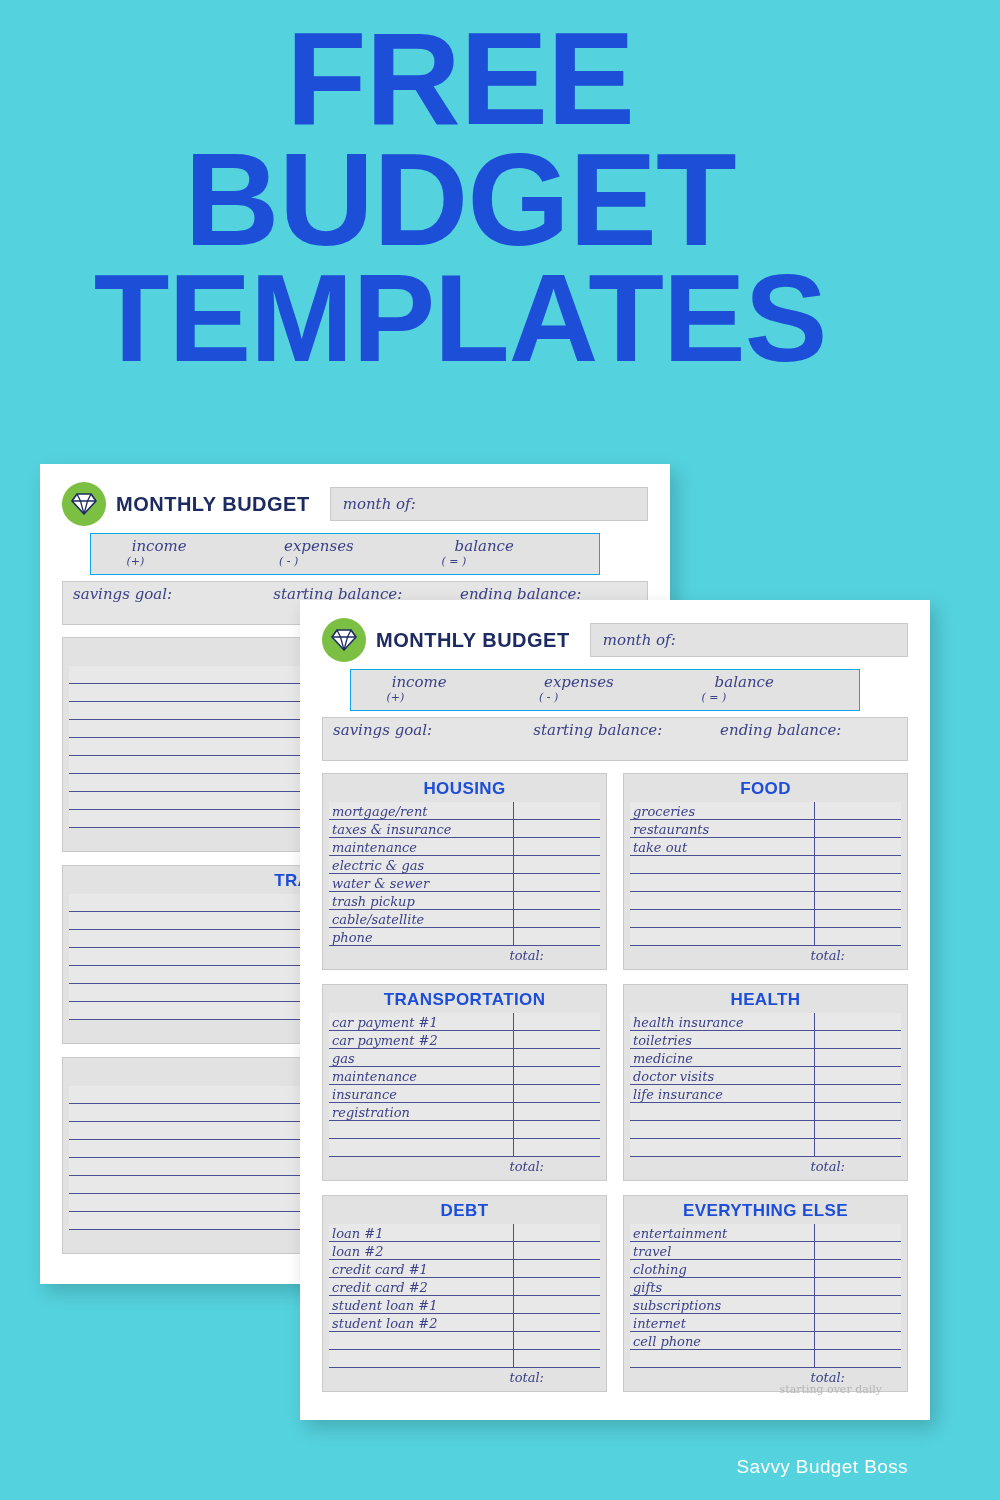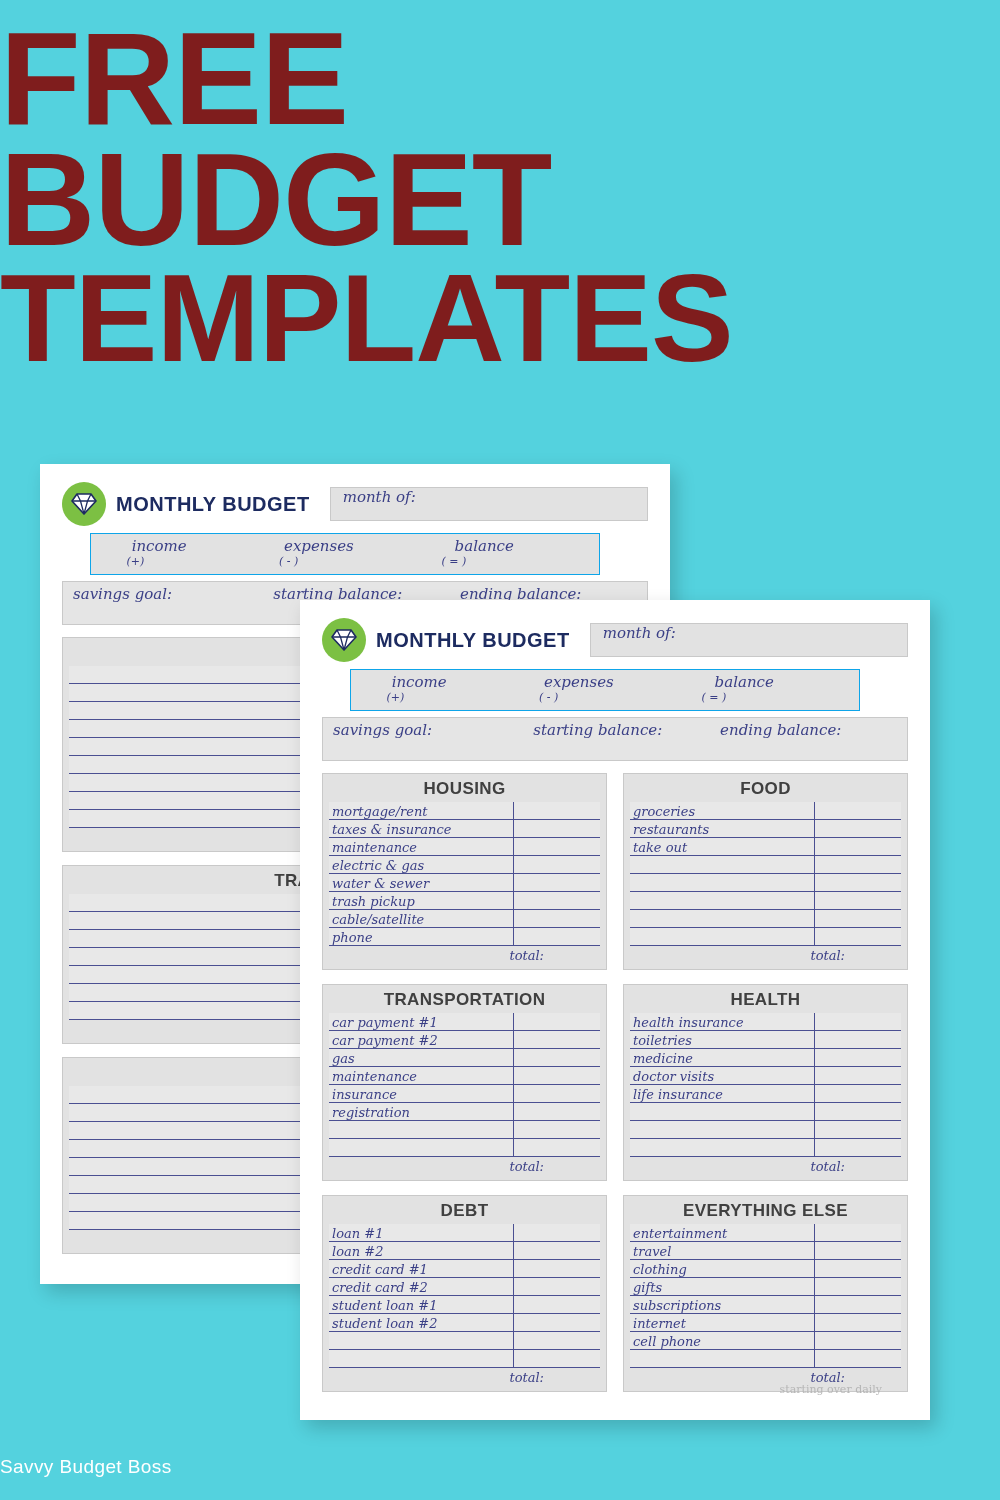--- a/index.html
+++ b/index.html
@@ -14,22 +14,22 @@
     overflow: hidden;
     position: relative;
   }
 
   
   .hero {
     position: absolute;
     top: 18px;
     left: 0;
     width: 920px;
-    text-align: left;
-    color: #7f1d1d;
+    text-align: center;
+    color: #1d4ed8;
     font-weight: bold;
     line-height: 0.92;
     letter-spacing: -1px;
   }
   .hero .line {
     display: block;
     font-size: 132px;
   }
   .hero .line.l3 { font-size: 124px; }
 
@@ -85,21 +85,21 @@
     letter-spacing: 0.5px;
     white-space: nowrap;
   }
   .month-box {
     flex: 1;
     margin-left: 10px;
     height: 34px;
     background: #e2e2e2;
     border: 1px solid #c9c9c9;
     display: flex;
-    align-items: flex-start;
+    align-items: center;
     padding-left: 12px;
     box-sizing: border-box;
   }
   .script {
     font-family: "DejaVu Serif", serif;
     font-style: italic;
     color: #3a3f86;
   }
   .month-box .script { font-size: 15px; }
 
@@ -160,21 +160,21 @@
   .card {
     background: #e2e2e2;
     border: 1px solid #c9c9c9;
     padding: 5px 6px 6px 6px;
     box-sizing: border-box;
   }
   .card-title {
     text-align: center;
     font-size: 17px;
     font-weight: bold;
-    color: #404040;
+    color: #1d4ed8;
     letter-spacing: 0.4px;
     margin-bottom: 3px;
     white-space: nowrap;
   }
   .lines {
     position: relative;
     background: #e8e8e8;
   }
   .line-row {
     height: 17px;
@@ -216,21 +216,21 @@
     color: #b6b6b6;
     font-family: "DejaVu Serif", serif;
     margin-top: 13px;
   }
 
   .footer-credit {
     position: absolute;
     left: 0;
     bottom: 22px;
     width: 908px;
-    text-align: left;
+    text-align: right;
     color: #ffffff;
     font-size: 19px;
     letter-spacing: 0.4px;
   }
 </style>
 </head>
 <body>
 
 <div class="hero">
   <span class="line l1">FREE</span>

